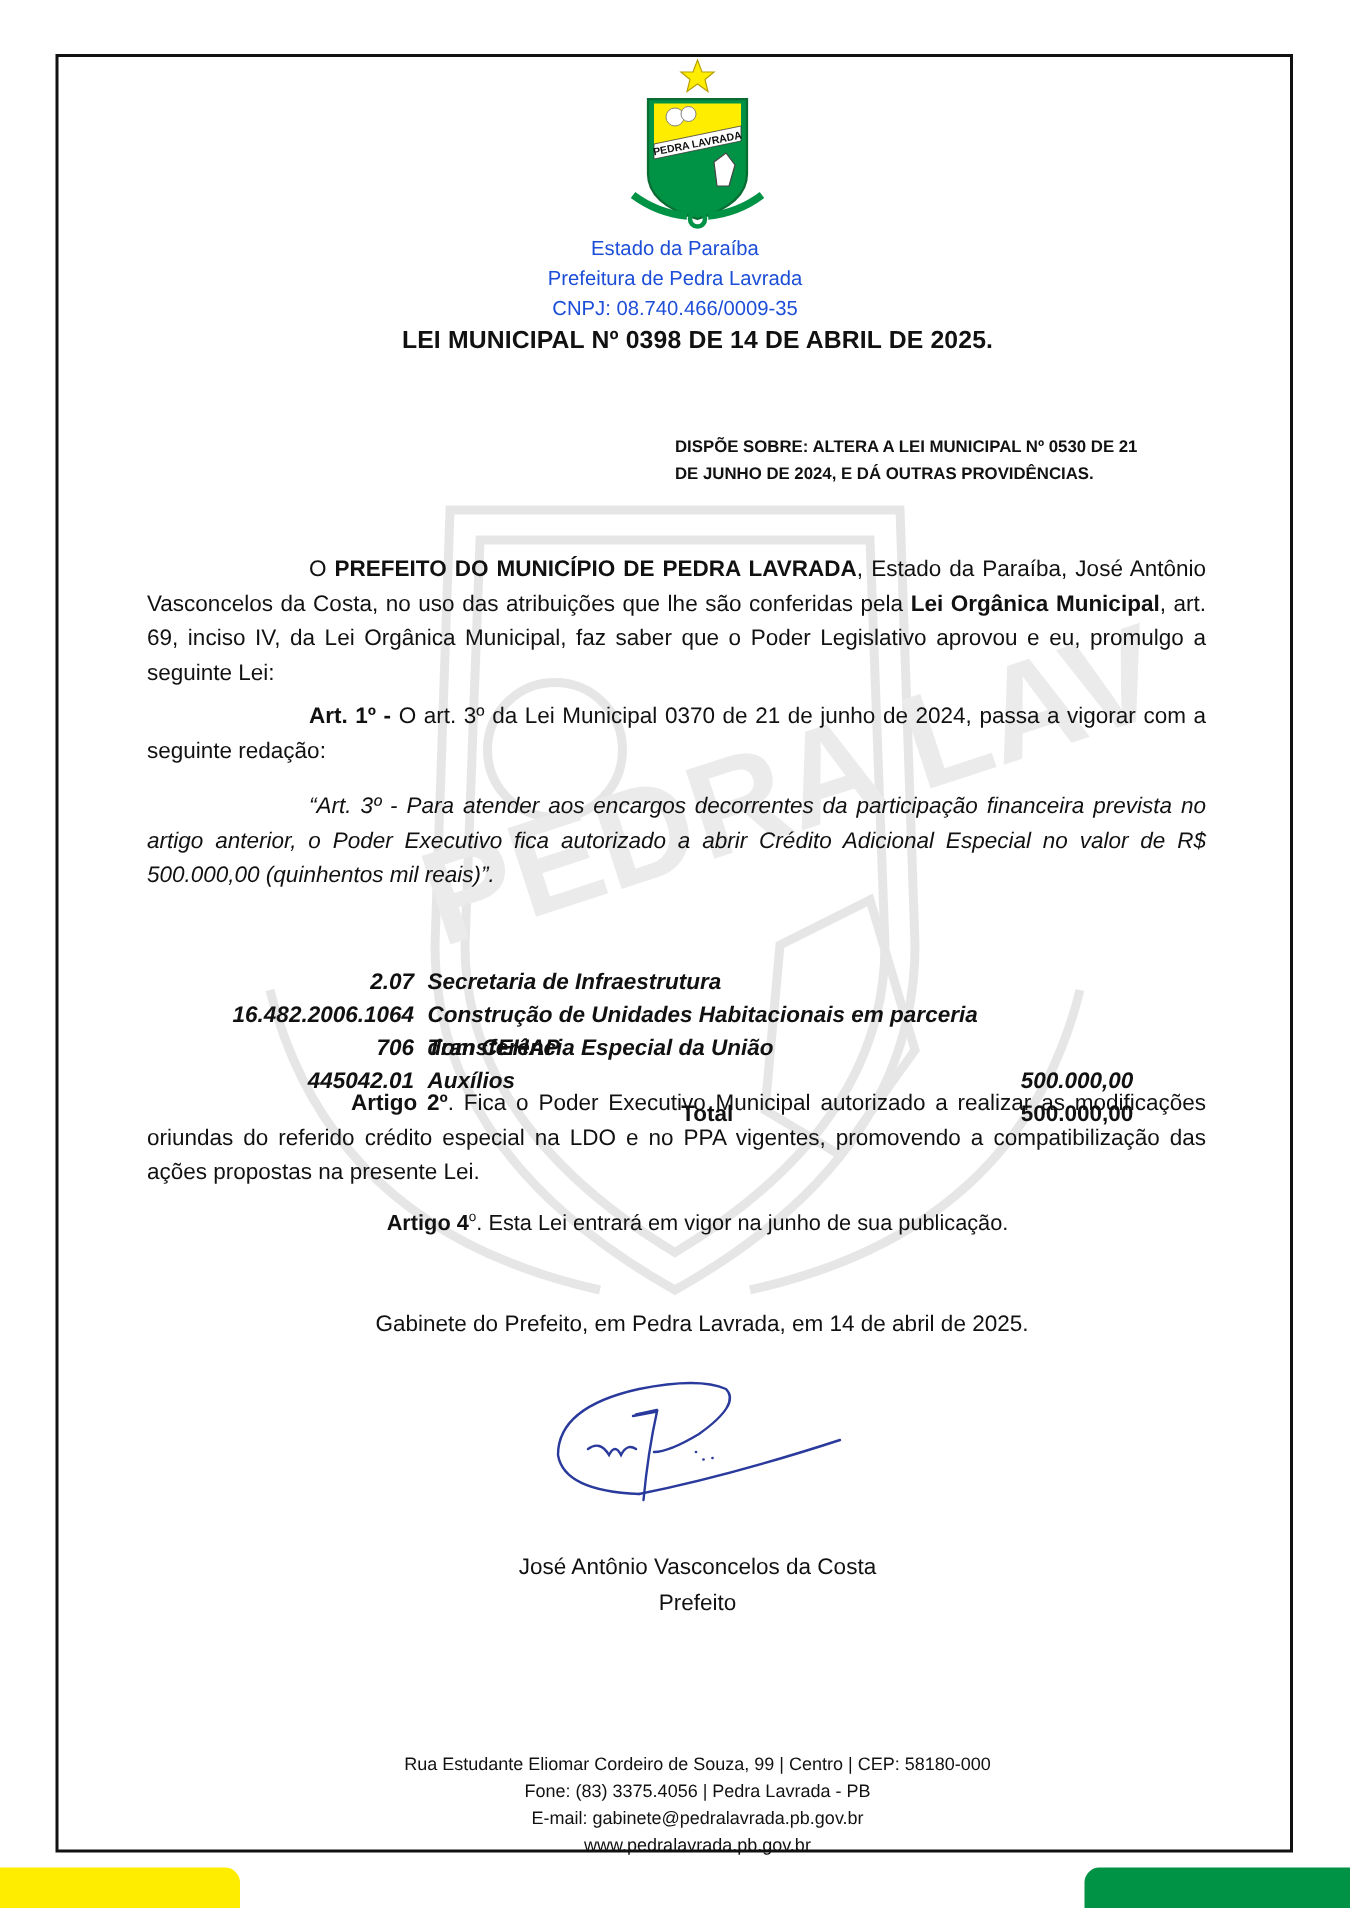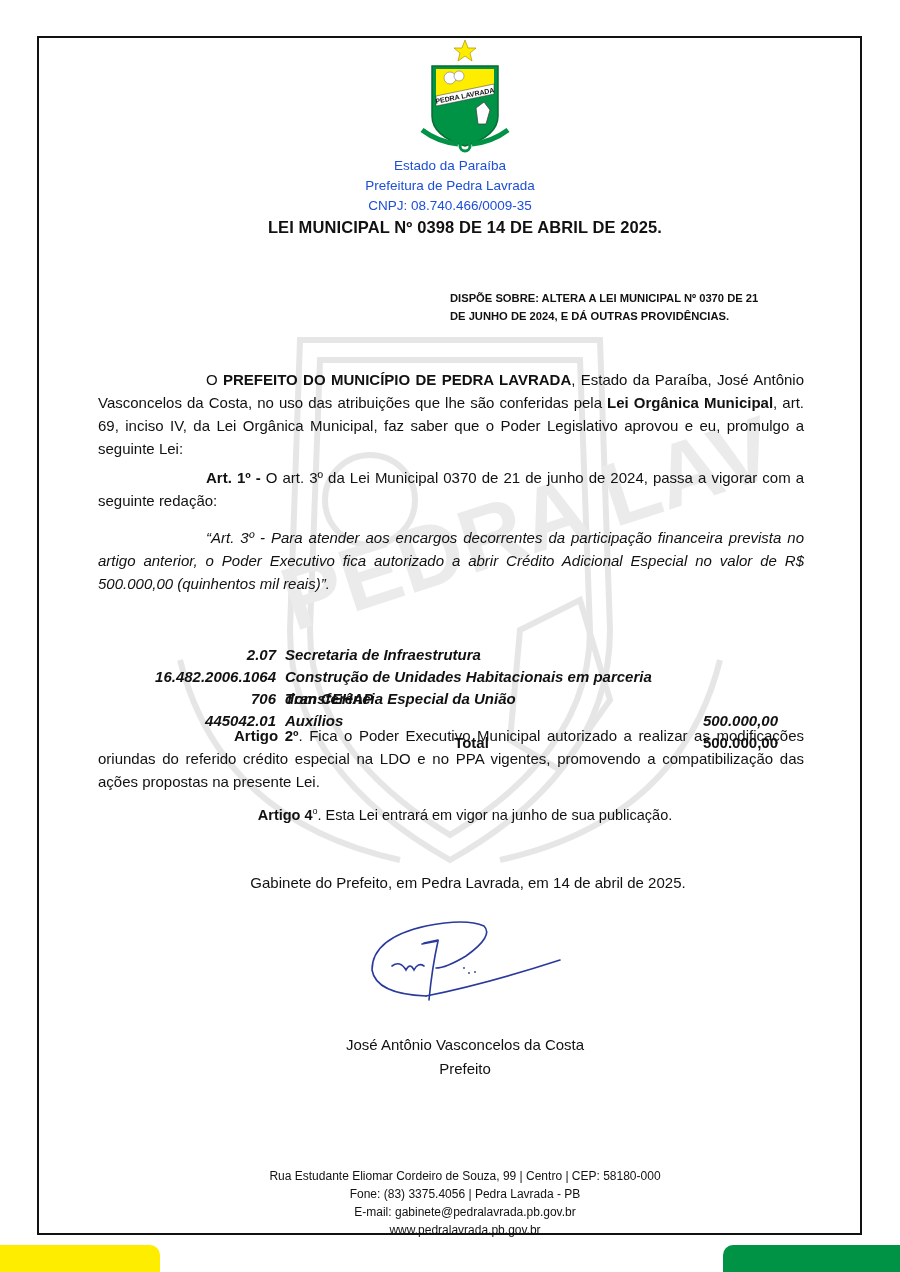--- a/index.html
+++ b/index.html
@@ -33,21 +33,21 @@
       position: absolute; left: 98px; width: 706px;
       font-size: 15px; line-height: 23px; text-align: justify;
       font-family: "Liberation Sans Narrow", "Liberation Sans", sans-serif;
     }
     .indent { display: inline-block; width: 108px; }
     .quote { font-style: italic; font-weight: normal; }
     .budget { position: absolute; left: 98px; top: 612px; width: 680px; font-size: 15px; line-height: 22px; margin-top: 32px; }
     .brow { display: flex; height: 22px; }
     .bcode { width: 178px; text-align: right; padding-right: 9px; font-style: italic; font-weight: bold; }
     .bdesc { flex: 1; font-style: italic; font-weight: bold; }
-    .bval { width: 120px; text-align: right; font-style: italic; font-weight: bold; }
+    .bval { width: 120px; text-align: center; font-style: italic; font-weight: bold; }
     .brow.total .bdesc, .brow.total .bval { font-style: normal; }
     .art3 {
       position: absolute; left: 0; width: 930px; top: 806px; text-align: center;
       font-size: 14.5px;
     }
     .closing { position: absolute; left: 0; width: 936px; top: 874px; text-align: center; font-size: 15px; }
     .signature { position: absolute; left: 366px; top: 908px; width: 196px; height: 100px; }
     .signer { position: absolute; left: 0; width: 930px; text-align: center; font-size: 15px; }
     .footer-line { position: absolute; left: 0; width: 930px; text-align: center; font-size: 12px; color: #111; }
     .bar-yellow { position: absolute; left: 0; top: 1245px; width: 160px; height: 27px; background: #ffed00; border-top-right-radius: 10px; }
@@ -82,21 +82,21 @@
   <path d="M4 92 Q20 104 40 106 M90 92 Q74 104 54 106" stroke="#009245" stroke-width="5" fill="none"></path>
   <circle cx="47" cy="108" r="5" fill="none" stroke="#009245" stroke-width="3"></circle>
 </svg>
 
 <div class="head-line" style="top:158px;">Estado da Paraíba</div>
 <div class="head-line" style="top:178px;">Prefeitura de Pedra Lavrada</div>
 <div class="head-line" style="top:198px;">CNPJ: 08.740.466/0009-35</div>
 <div class="law-title">LEI MUNICIPAL Nº 0398 DE 14 DE ABRIL DE 2025.</div>
 
 <div class="ementa">
-  <div>DISPÕE SOBRE: ALTERA A LEI MUNICIPAL Nº 0370 DE 21</div>
+  <div>DISPÕE SOBRE: ALTERA A LEI MUNICIPAL Nº 0530 DE 21</div>
   <div>DE JUNHO DE 2024, E DÁ OUTRAS PROVIDÊNCIAS.</div>
 </div>
 
 <div class="para" style="top:368px;">
   <span class="indent"></span><span>O </span><b>PREFEITO DO MUNICÍPIO DE PEDRA LAVRADA</b><span>, Estado da Paraíba, José Antônio Vasconcelos da Costa, no uso das atribuições que lhe são conferidas pela </span><b>Lei Orgânica Municipal</b><span>, art. 69, inciso IV, da Lei Orgânica Municipal, faz  saber  que  o  Poder Legislativo aprovou e eu, promulgo a seguinte Lei:</span>
 </div>
 
 <div class="para" style="top:466px;">
   <span class="indent"></span><b>Art. 1º -</b><span> O art. 3º da Lei Municipal 0370 de 21 de junho de 2024, passa a vigorar com a seguinte redação:</span>
 </div>

